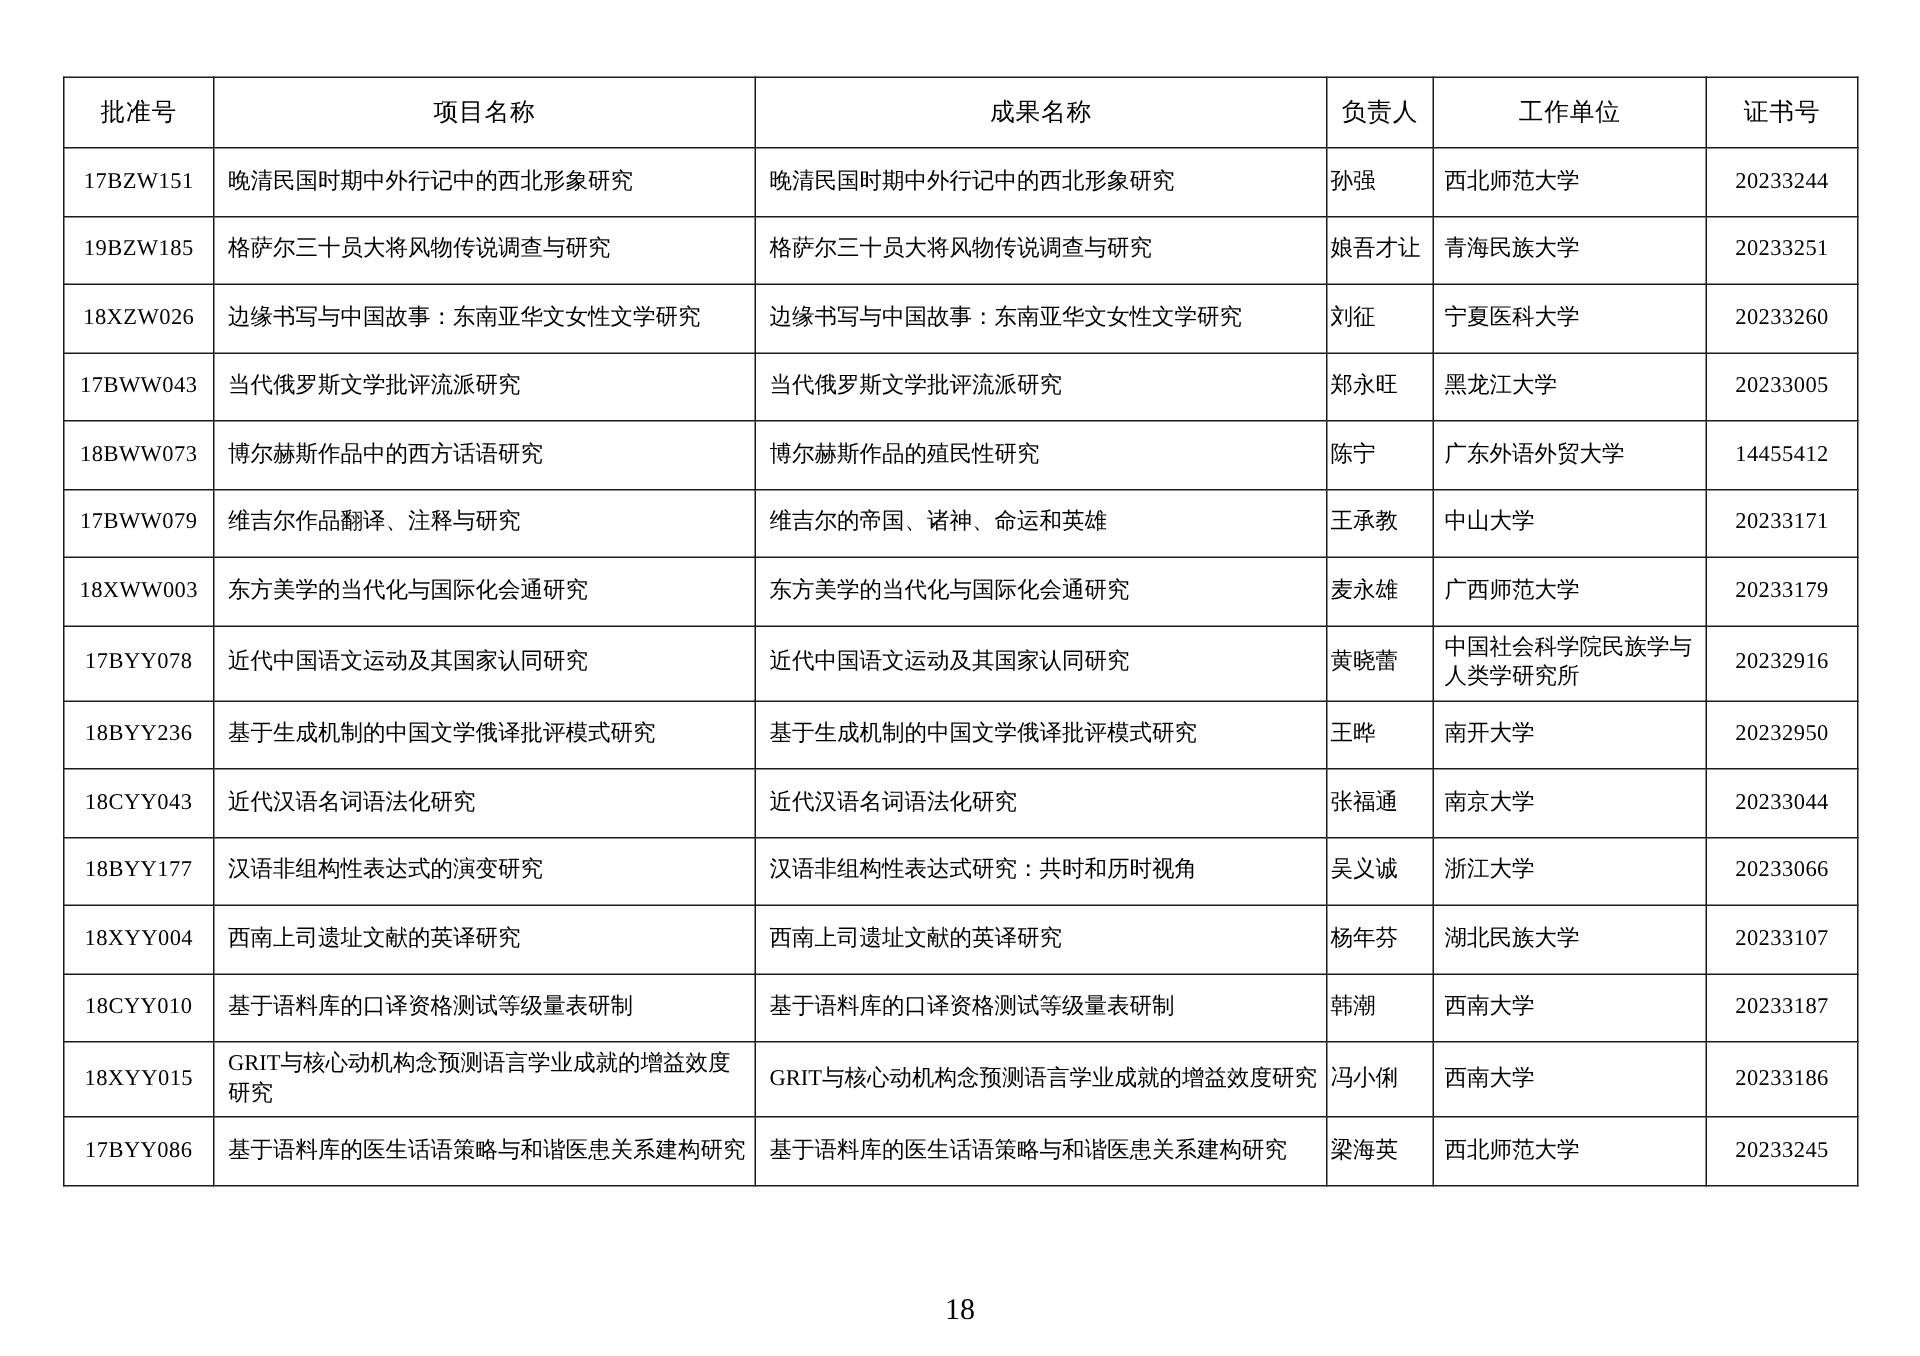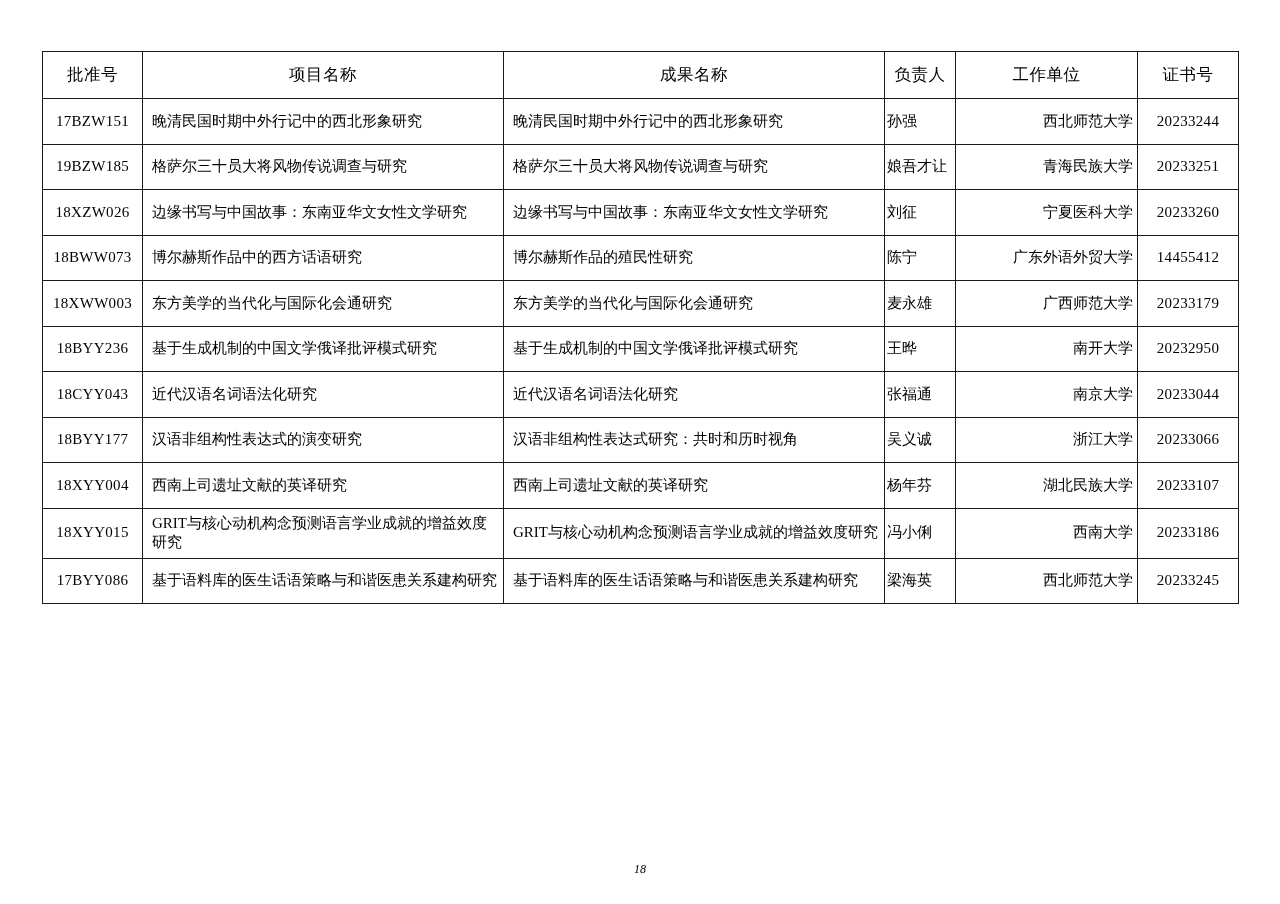--- a/index.html
+++ b/index.html
@@ -71,37 +71,36 @@
 
   .cell-inner {
     display: block;
     padding: 2px 7px;
   }
 
   td.grant .cell-inner  { text-align: center; padding-left: 4px; padding-right: 4px; }
   td.project .cell-inner{ text-align: left;   padding-left: 9px; padding-right: 6px; }
   td.result .cell-inner { text-align: left;   padding-left: 9px; padding-right: 6px; }
   td.leader .cell-inner { text-align: left; padding-left: 2px; padding-right: 2px; }
-  td.unit .cell-inner   { text-align: right;   padding-left: 7px; padding-right: 4px; }
+  td.unit .cell-inner   { text-align: left;   padding-left: 7px; padding-right: 4px; }
   td.cert .cell-inner   { text-align: center; padding-left: 4px; padding-right: 4px; }
 
   td.grant, td.cert {
     font-family: "Liberation Serif", "DejaVu Serif", serif;
     letter-spacing: 0.3px;
   }
 
   .page-number {
     position: absolute;
     left: 0;
     top: 862px;
     width: 1280px;
     text-align: center;
-    font-size: 12px;
+    font-size: 20px;
     font-family: "Liberation Serif", "DejaVu Serif", serif;
-    font-style: italic;
   }
 </style>
 </head>
 <body>
 
 <div class="page">
 
   <table class="award-table">
     <colgroup>
       <col class="c-grant">
@@ -177,58 +176,118 @@
           </td>
           <td class="unit">
             <span class="cell-inner">宁夏医科大学</span>
           </td>
           <td class="cert">
             <span class="cell-inner">20233260</span>
           </td>
         </tr>
         <tr>
           <td class="grant">
+            <span class="cell-inner">17BWW043</span>
+          </td>
+          <td class="project">
+            <span class="cell-inner">当代俄罗斯文学批评流派研究</span>
+          </td>
+          <td class="result">
+            <span class="cell-inner">当代俄罗斯文学批评流派研究</span>
+          </td>
+          <td class="leader">
+            <span class="cell-inner">郑永旺</span>
+          </td>
+          <td class="unit">
+            <span class="cell-inner">黑龙江大学</span>
+          </td>
+          <td class="cert">
+            <span class="cell-inner">20233005</span>
+          </td>
+        </tr>
+        <tr>
+          <td class="grant">
             <span class="cell-inner">18BWW073</span>
           </td>
           <td class="project">
             <span class="cell-inner">博尔赫斯作品中的西方话语研究</span>
           </td>
           <td class="result">
             <span class="cell-inner">博尔赫斯作品的殖民性研究</span>
           </td>
           <td class="leader">
             <span class="cell-inner">陈宁</span>
           </td>
           <td class="unit">
             <span class="cell-inner">广东外语外贸大学</span>
           </td>
           <td class="cert">
             <span class="cell-inner">14455412</span>
           </td>
         </tr>
         <tr>
           <td class="grant">
+            <span class="cell-inner">17BWW079</span>
+          </td>
+          <td class="project">
+            <span class="cell-inner">维吉尔作品翻译、注释与研究</span>
+          </td>
+          <td class="result">
+            <span class="cell-inner">维吉尔的帝国、诸神、命运和英雄</span>
+          </td>
+          <td class="leader">
+            <span class="cell-inner">王承教</span>
+          </td>
+          <td class="unit">
+            <span class="cell-inner">中山大学</span>
+          </td>
+          <td class="cert">
+            <span class="cell-inner">20233171</span>
+          </td>
+        </tr>
+        <tr>
+          <td class="grant">
             <span class="cell-inner">18XWW003</span>
           </td>
           <td class="project">
             <span class="cell-inner">东方美学的当代化与国际化会通研究</span>
           </td>
           <td class="result">
             <span class="cell-inner">东方美学的当代化与国际化会通研究</span>
           </td>
           <td class="leader">
             <span class="cell-inner">麦永雄</span>
           </td>
           <td class="unit">
             <span class="cell-inner">广西师范大学</span>
           </td>
           <td class="cert">
             <span class="cell-inner">20233179</span>
           </td>
         </tr>
+        <tr class="tall">
+          <td class="grant">
+            <span class="cell-inner">17BYY078</span>
+          </td>
+          <td class="project">
+            <span class="cell-inner">近代中国语文运动及其国家认同研究</span>
+          </td>
+          <td class="result">
+            <span class="cell-inner">近代中国语文运动及其国家认同研究</span>
+          </td>
+          <td class="leader">
+            <span class="cell-inner">黄晓蕾</span>
+          </td>
+          <td class="unit">
+            <span class="cell-inner">中国社会科学院民族学与人类学研究所</span>
+          </td>
+          <td class="cert">
+            <span class="cell-inner">20232916</span>
+          </td>
+        </tr>
         <tr>
           <td class="grant">
             <span class="cell-inner">18BYY236</span>
           </td>
           <td class="project">
             <span class="cell-inner">基于生成机制的中国文学俄译批评模式研究</span>
           </td>
           <td class="result">
             <span class="cell-inner">基于生成机制的中国文学俄译批评模式研究</span>
           </td>
@@ -293,20 +352,40 @@
             <span class="cell-inner">西南上司遗址文献的英译研究</span>
           </td>
           <td class="leader">
             <span class="cell-inner">杨年芬</span>
           </td>
           <td class="unit">
             <span class="cell-inner">湖北民族大学</span>
           </td>
           <td class="cert">
             <span class="cell-inner">20233107</span>
+          </td>
+        </tr>
+        <tr>
+          <td class="grant">
+            <span class="cell-inner">18CYY010</span>
+          </td>
+          <td class="project">
+            <span class="cell-inner">基于语料库的口译资格测试等级量表研制</span>
+          </td>
+          <td class="result">
+            <span class="cell-inner">基于语料库的口译资格测试等级量表研制</span>
+          </td>
+          <td class="leader">
+            <span class="cell-inner">韩潮</span>
+          </td>
+          <td class="unit">
+            <span class="cell-inner">西南大学</span>
+          </td>
+          <td class="cert">
+            <span class="cell-inner">20233187</span>
           </td>
         </tr>
         <tr class="tall">
           <td class="grant">
             <span class="cell-inner">18XYY015</span>
           </td>
           <td class="project">
             <span class="cell-inner">GRIT与核心动机构念预测语言学业成就的增益效度研究</span>
           </td>
           <td class="result">

